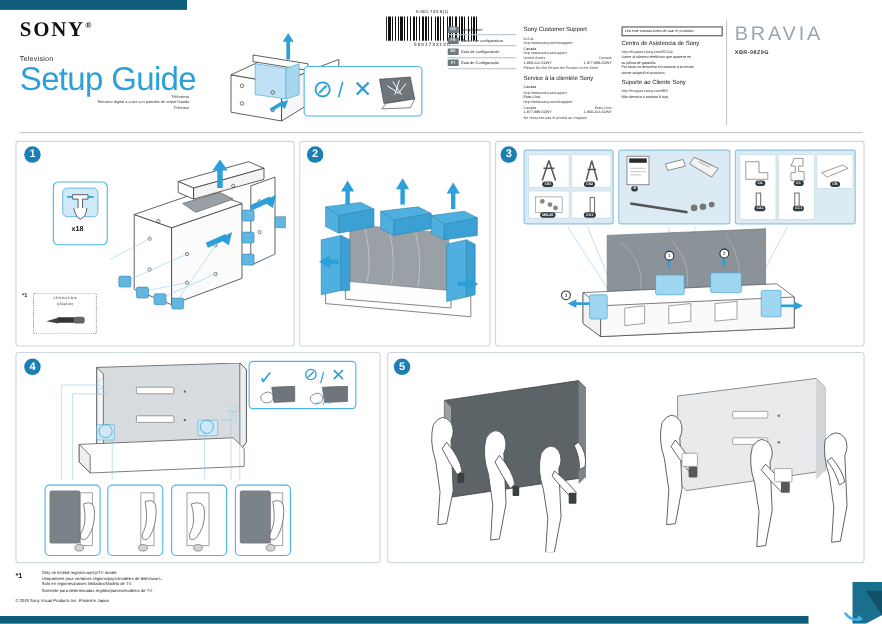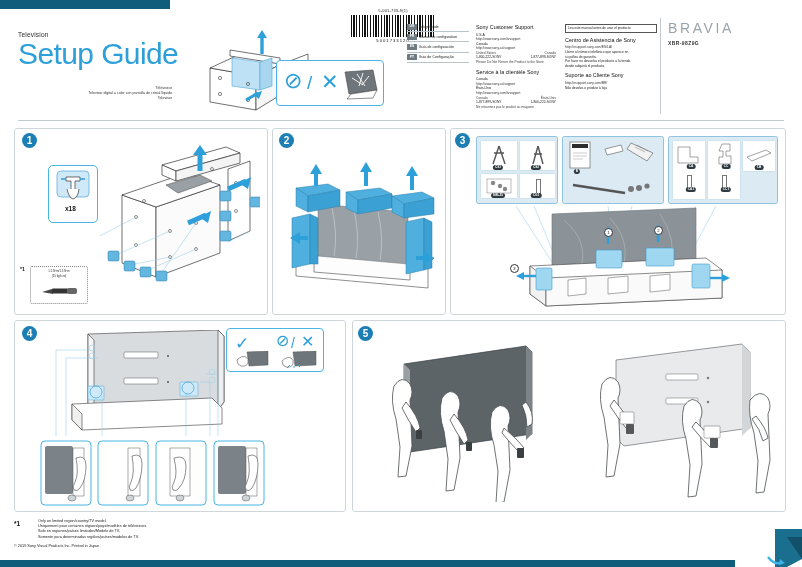--- a/index.html
+++ b/index.html
@@ -43,21 +43,21 @@
   .sup-h2{font-size:5.4px;line-height:7px;color:#111;margin:4px 0 1.5px;}
   .sup-l{color:#333;}
   .sup-dim{color:#444;}
   .two-col{display:flex;justify-content:space-between;}
 
   .support2{position:absolute;left:565px;top:24px;width:92px;font-size:3.3px;line-height:4.6px;color:#222;}
   .readbox{border:.5px solid #555;padding:1.2px 2px;font-size:3.3px;margin-bottom:4px;}
 
   
   .bravia-box{position:absolute;left:668px;top:20px;width:116px;}
-  .bravia{font-size:14px;letter-spacing:2.6px;color:#9aa4ab;font-weight:400;}
+  .bravia{font-size:18px;letter-spacing:2.6px;color:#9aa4ab;font-weight:400;}
   .model{font-size:5px;letter-spacing:.4px;color:#333;margin-top:4px;font-weight:bold;}
   .hdr-sep{position:absolute;left:660px;top:18px;width:.6px;height:96px;background:#c2cace;}
 
   .hrule{position:absolute;left:18px;width:766px;height:.6px;background:#c2cace;}
 
   
   .panel{position:absolute;border:.7px solid #cfd6da;border-radius:3px;background:#fff;}
   .stepnum{position:absolute;width:15px;height:15px;border-radius:50%;background:#1b7fb5;color:#fff;
            font-size:10px;font-weight:bold;display:flex;align-items:center;justify-content:center;z-index:5;}
 
@@ -97,20 +97,21 @@
   <div class="corner">
     <svg width="67" height="38" viewBox="0 0 67 38">
       <path d="M40 0 L67 0 L67 30 L52 38 L40 38 Z" fill="#1a6e8e"></path>
       <path d="M52 8 L67 8 L67 30 Z" fill="#124f68"></path>
       <path d="M33 28 q6 8 14 6" stroke="#3fb3e6" stroke-width="2.4" fill="none"></path>
       <path d="M45 30 l5 4 -6 2 z" fill="#3fb3e6"></path>
     </svg>
   </div>
 
   <div class="header">
+    <div class="sony"><span>SONY</span><sup>®</sup></div>
     <div class="tv-label">Television</div>
     <div class="setup-title">Setup Guide</div>
   </div>
 
   <div class="subtitles">
     <div>Téléviseur</div>
     <div>Televisor digital a color con pantalla de cristal líquido</div>
     <div>Televisor</div>
   </div>
 

